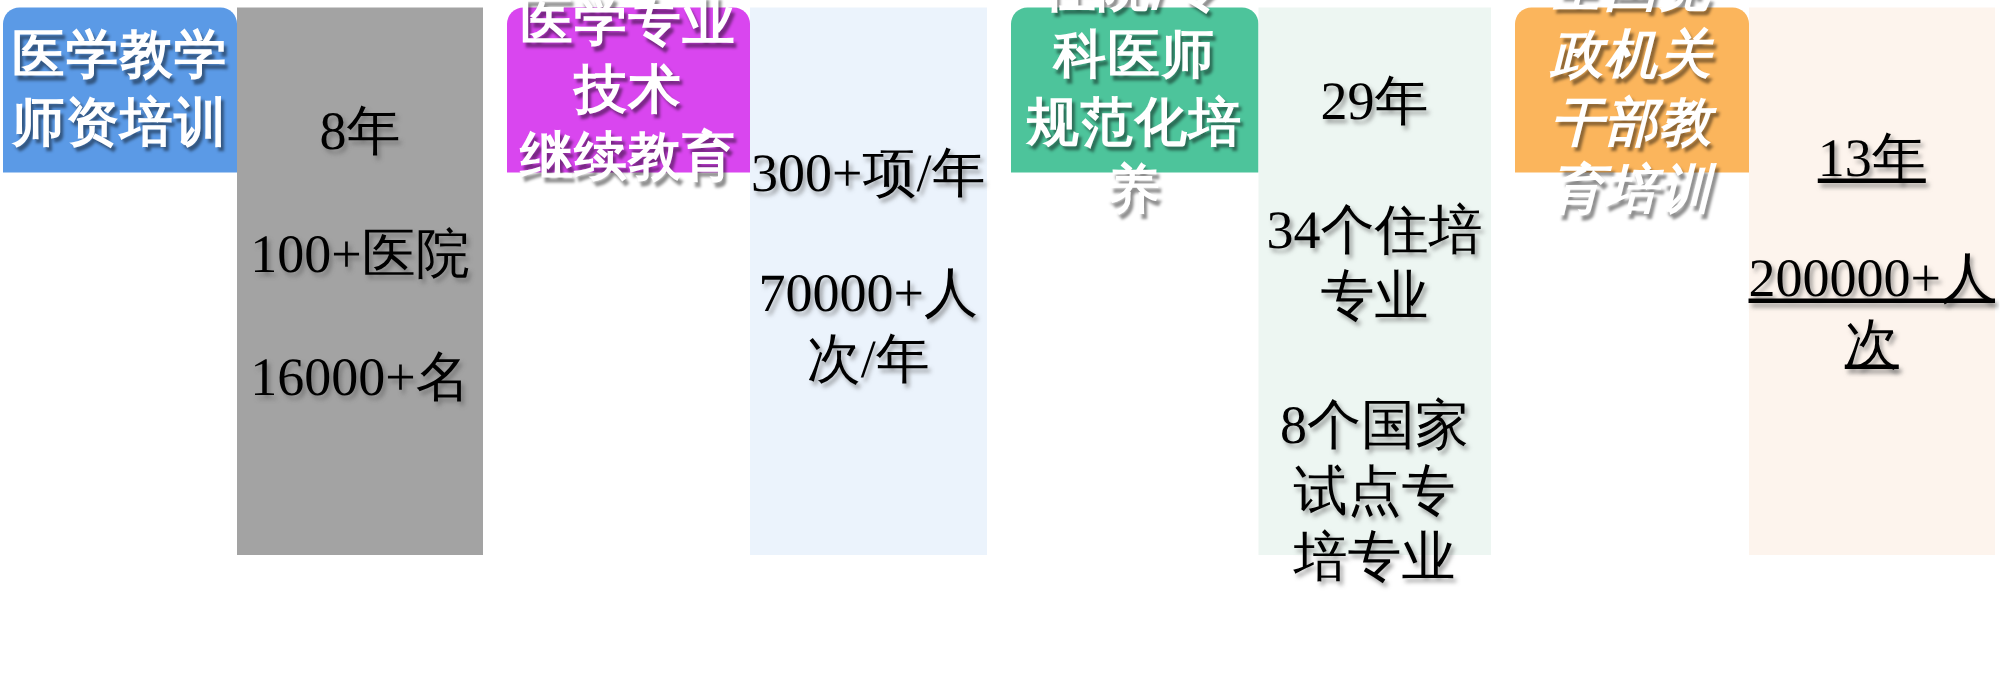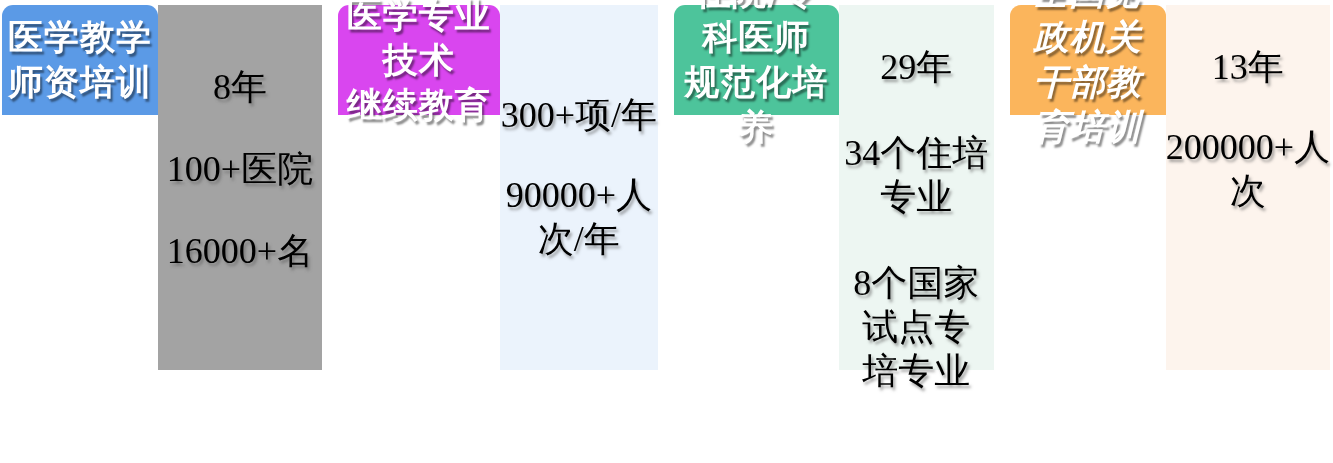--- a/index.html
+++ b/index.html
@@ -78,21 +78,21 @@
     margin: 0;
   }
 
   
   .card-1 .card-body { padding-top: 60px; }
   .card-1 .stat { margin-bottom: 38px; }
   .card-2 .card-body { padding-top: 88px; }
   .card-2 .stat { margin-bottom: 36px; }
   .card-3 .card-body { padding-top: 40px; gap: 12px; }
   .card-3 .stat { margin-bottom: 30px; }
-  .card-4 .card-body { padding-top: 40px; }
+  .card-4 .card-body { padding-top: 78px; text-decoration: underline; }
   .card-4 .stat { margin-bottom: 36px; }
 </style>
 </head>
 <body style="background: rgb(255, 255, 255);">
 
 <div class="board">
 
   <div class="card card-1">
     <div class="card-header" style="background: rgb(91, 154, 230);">
       <div class="title" style="color: rgb(255, 255, 255);">医学教学
@@ -107,21 +107,21 @@
   </div>
 
   <div class="card card-2">
     <div class="card-header" style="background: #d946ef;">
       <div class="title" style="color: rgb(255, 255, 255);">医学专业技术
 继续教育</div>
     </div>
     <div class="card-spacer"></div>
     <div class="card-body" style="background: rgb(235, 243, 252);">
       <div class="stat">300+项/年</div>
-      <div class="stat">90000+人次/年</div>
+      <div class="stat">70000+人次/年</div>
     </div>
   </div>
 
   <div class="card card-3">
     <div class="card-header" style="background: rgb(77, 196, 155);">
       <div class="title" style="color: rgb(255, 255, 255);">住院/专科医师
 规范化培养</div>
     </div>
     <div class="card-spacer"></div>
     <div class="card-body" style="background: rgb(237, 246, 242);">

